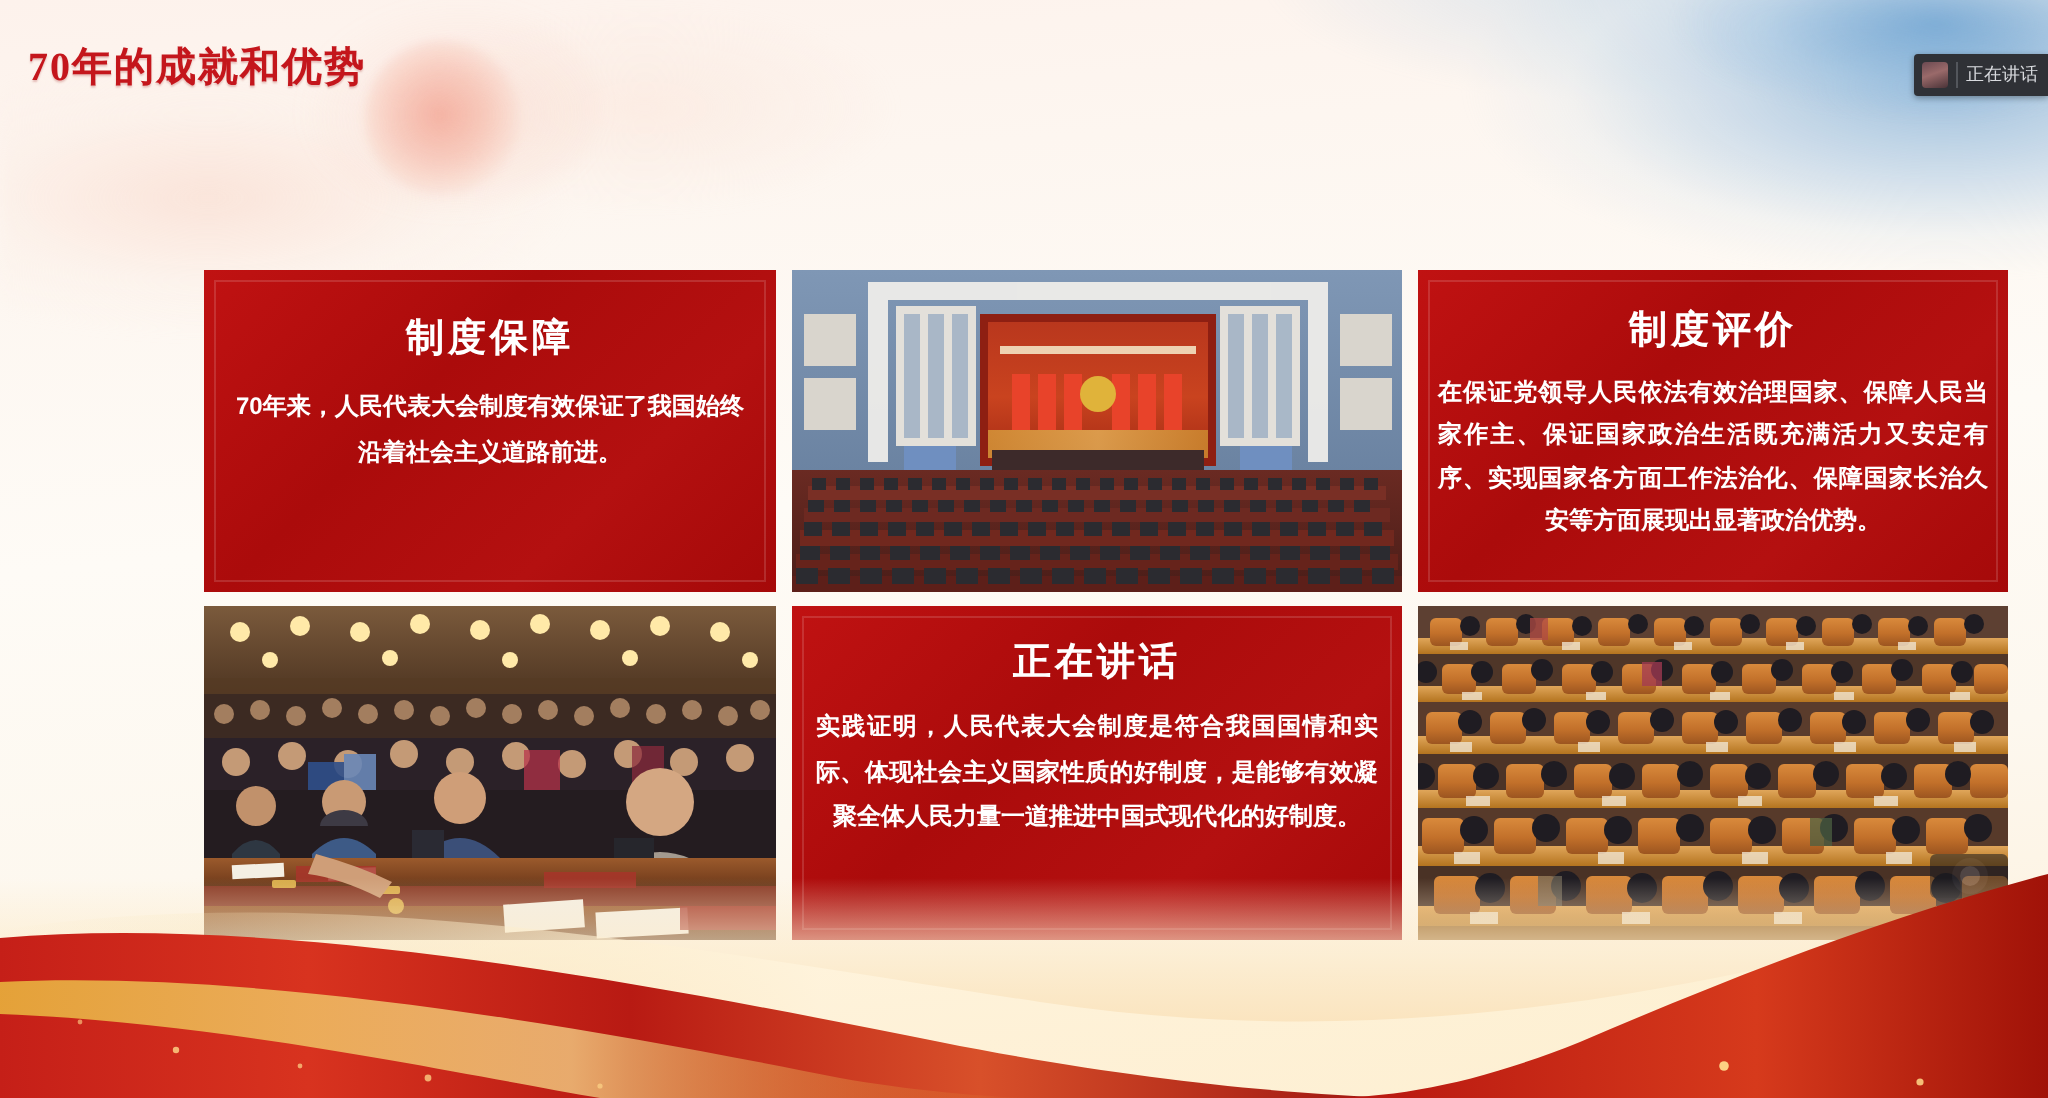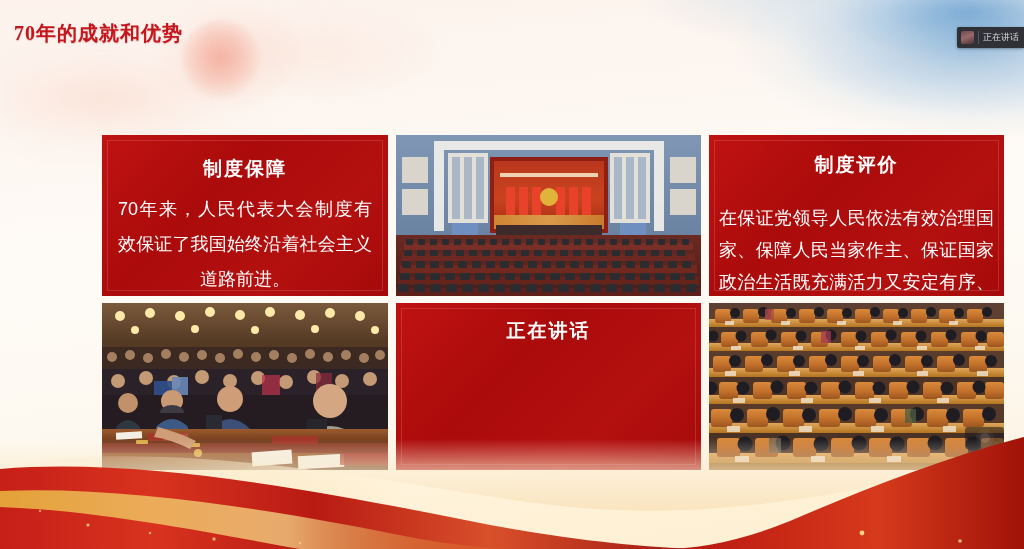--- a/index.html
+++ b/index.html
@@ -104,31 +104,31 @@
   }
   .card-red::before {
     content:""; position:absolute; left:5px; top:5px; right:5px; bottom:5px;
     border:1px solid rgba(255,255,255,.14); pointer-events:none;
   }
   .card-title {
     color:#fff; font-size:19px; font-weight:bold; letter-spacing:2px;
     text-align:center; position:relative; z-index:2;
   }
   .card-body {
-    color:#ffffff; font-size:18px; line-height:1.95;
+    color:#ffffff; font-size:12px; line-height:1.95;
     text-align:justify; text-align-last:center;
-    position:relative; z-index:2;
+    position:relative; z-index:2;font-weight:bold;
   }
 
   
   .c1 .card-title { margin-top:21px; }
   .c1 .card-body  { margin-top:10px; padding:0 16px; }
 
   .c3 .card-title { margin-top:17px; }
-  .c3 .card-body  { margin-top:24px; padding:0 10px; line-height:1.78; }
+  .c3 .card-body  { margin-top:8px; padding:0 10px; line-height:1.78; }
 
   .c4 .card-title { margin-top:15px; }
   .c4 .card-body  { margin-top:8px; padding:0 12px; line-height:1.88; }
 
   
   .card-photo { position:relative; overflow:hidden; background:#3a2a22; }
   .card-photo svg { display:block; width:100%; height:100%; }
 </style>
 </head>
 <body>
@@ -474,20 +474,21 @@
           <rect x="170" y="133" width="46" height="8"></rect>
           <rect x="238" y="150" width="48" height="12"></rect>
         </g>
 
         <path d="M56 124 q22 6 38 14 l-6 8 q-20 -10 -36 -12 z" fill="#cf9e78"></path>
       </svg>
     </div>
 
     <div class="card-red c4">
       <div class="card-title">正在讲话</div>
+      <div class="card-body">实践证明，人民代表大会制度是符合我国国情和实际、体现社会主义国家性质的好制度，是能够有效凝聚全体人民力量一道推进中国式现代化的好制度。</div>
     </div>
 
     <div class="card-photo">
       <svg viewBox="0 0 295 167" preserveAspectRatio="none">
         <defs>
           <linearGradient id="gSeat" x1="0" y1="0" x2="0" y2="1">
             <stop offset="0%" stop-color="#d98a3c"></stop>
               <stop offset="55%" stop-color="#c2702a"></stop>
               <stop offset="100%" stop-color="#9c5520"></stop>
           </linearGradient>

